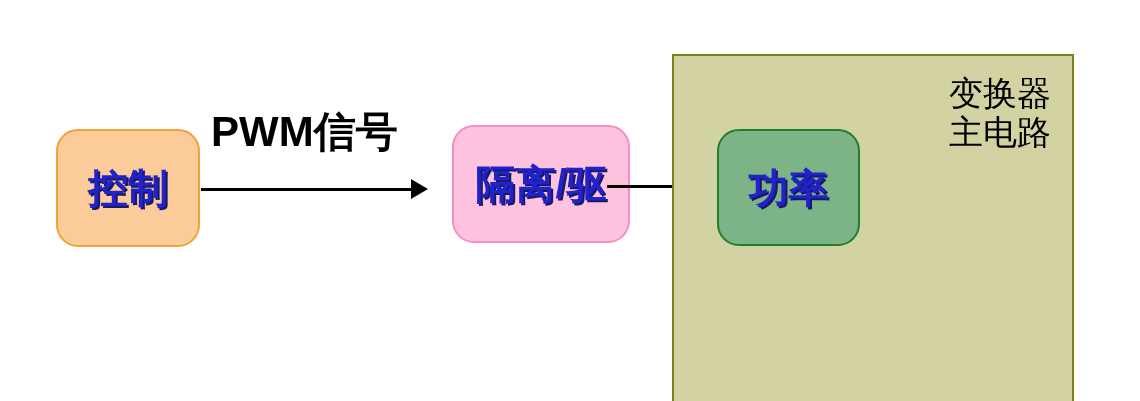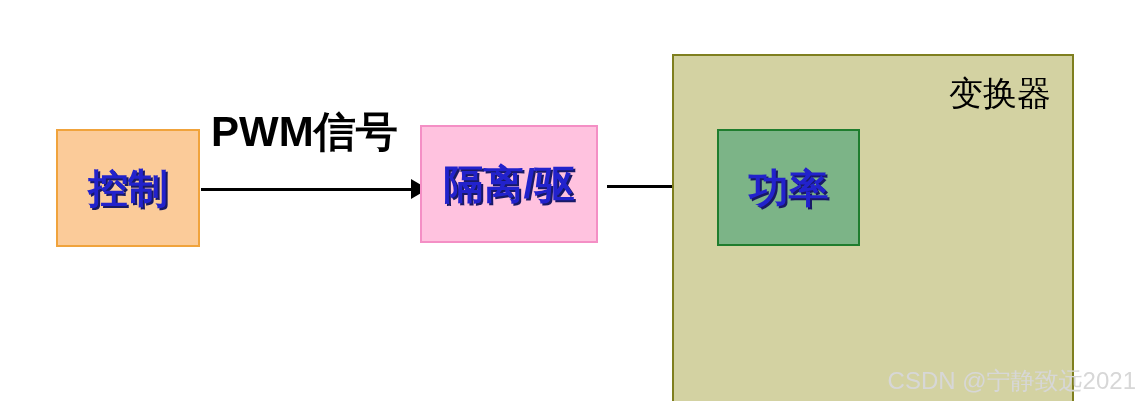--- a/index.html
+++ b/index.html
@@ -20,28 +20,29 @@
     display: flex;
     flex-direction: column;
     align-items: center;
     justify-content: center;
     text-align: center;
     font-weight: bold;
     color: var(--block-text, #2222CC);
     text-shadow: 2px 2px 0 var(--block-text-shadow, #191966);
     font-size: 40px;
     line-height: 52px;
+    border-radius: 22px;
   }
   .block-control {
     left: 56px; top: 129px; width: 144px; height: 118px;
     background: var(--control-fill, #FBCB99);
     border: 2px solid var(--control-border, #F0A33C);
   }
   .block-drive {
-    left: 420px; top: 125px; width: 178px; height: 118px;
+    left: 452px; top: 125px; width: 178px; height: 118px;
     background: var(--drive-fill, #FFC2DF);
     border: 2px solid var(--drive-border, #F48FC5);
   }
   .block-converter {
     position: absolute;
     left: 672px; top: 54px; width: 402px; height: 399px;
     box-sizing: border-box;
     background: var(--converter-fill, #D3D2A2);
     border: 2px solid var(--converter-border, #7F7F1F);
   }
@@ -110,22 +111,22 @@
   <div class="block block-drive">
     <div>隔离/驱</div>
   </div>
 
   <div class="arrow-line arrow2-line"></div>
   <div class="arrow-head arrow2-head"></div>
 
   <div class="block-converter">
     <div class="converter-label">
       <div>变换器</div>
+      <div>主电路</div>
     </div>
 
     <div class="block block-switch">
       <div>功率</div>
     </div>
   </div>
 
-  <div class="watermark">CSDN @宁静致远2021</div>
 
 </div>
 
 </body></html>

